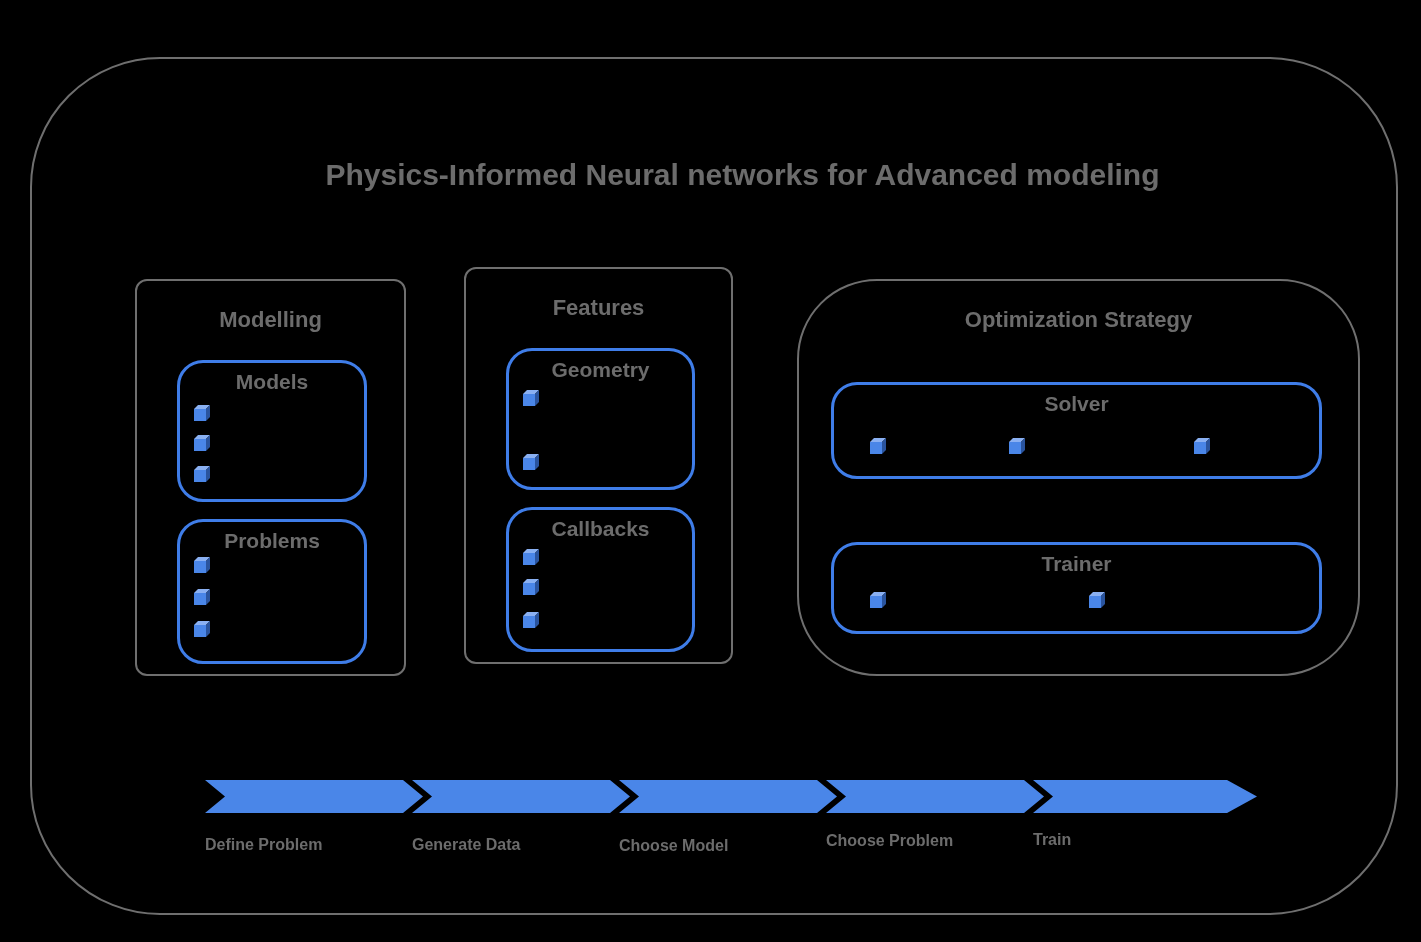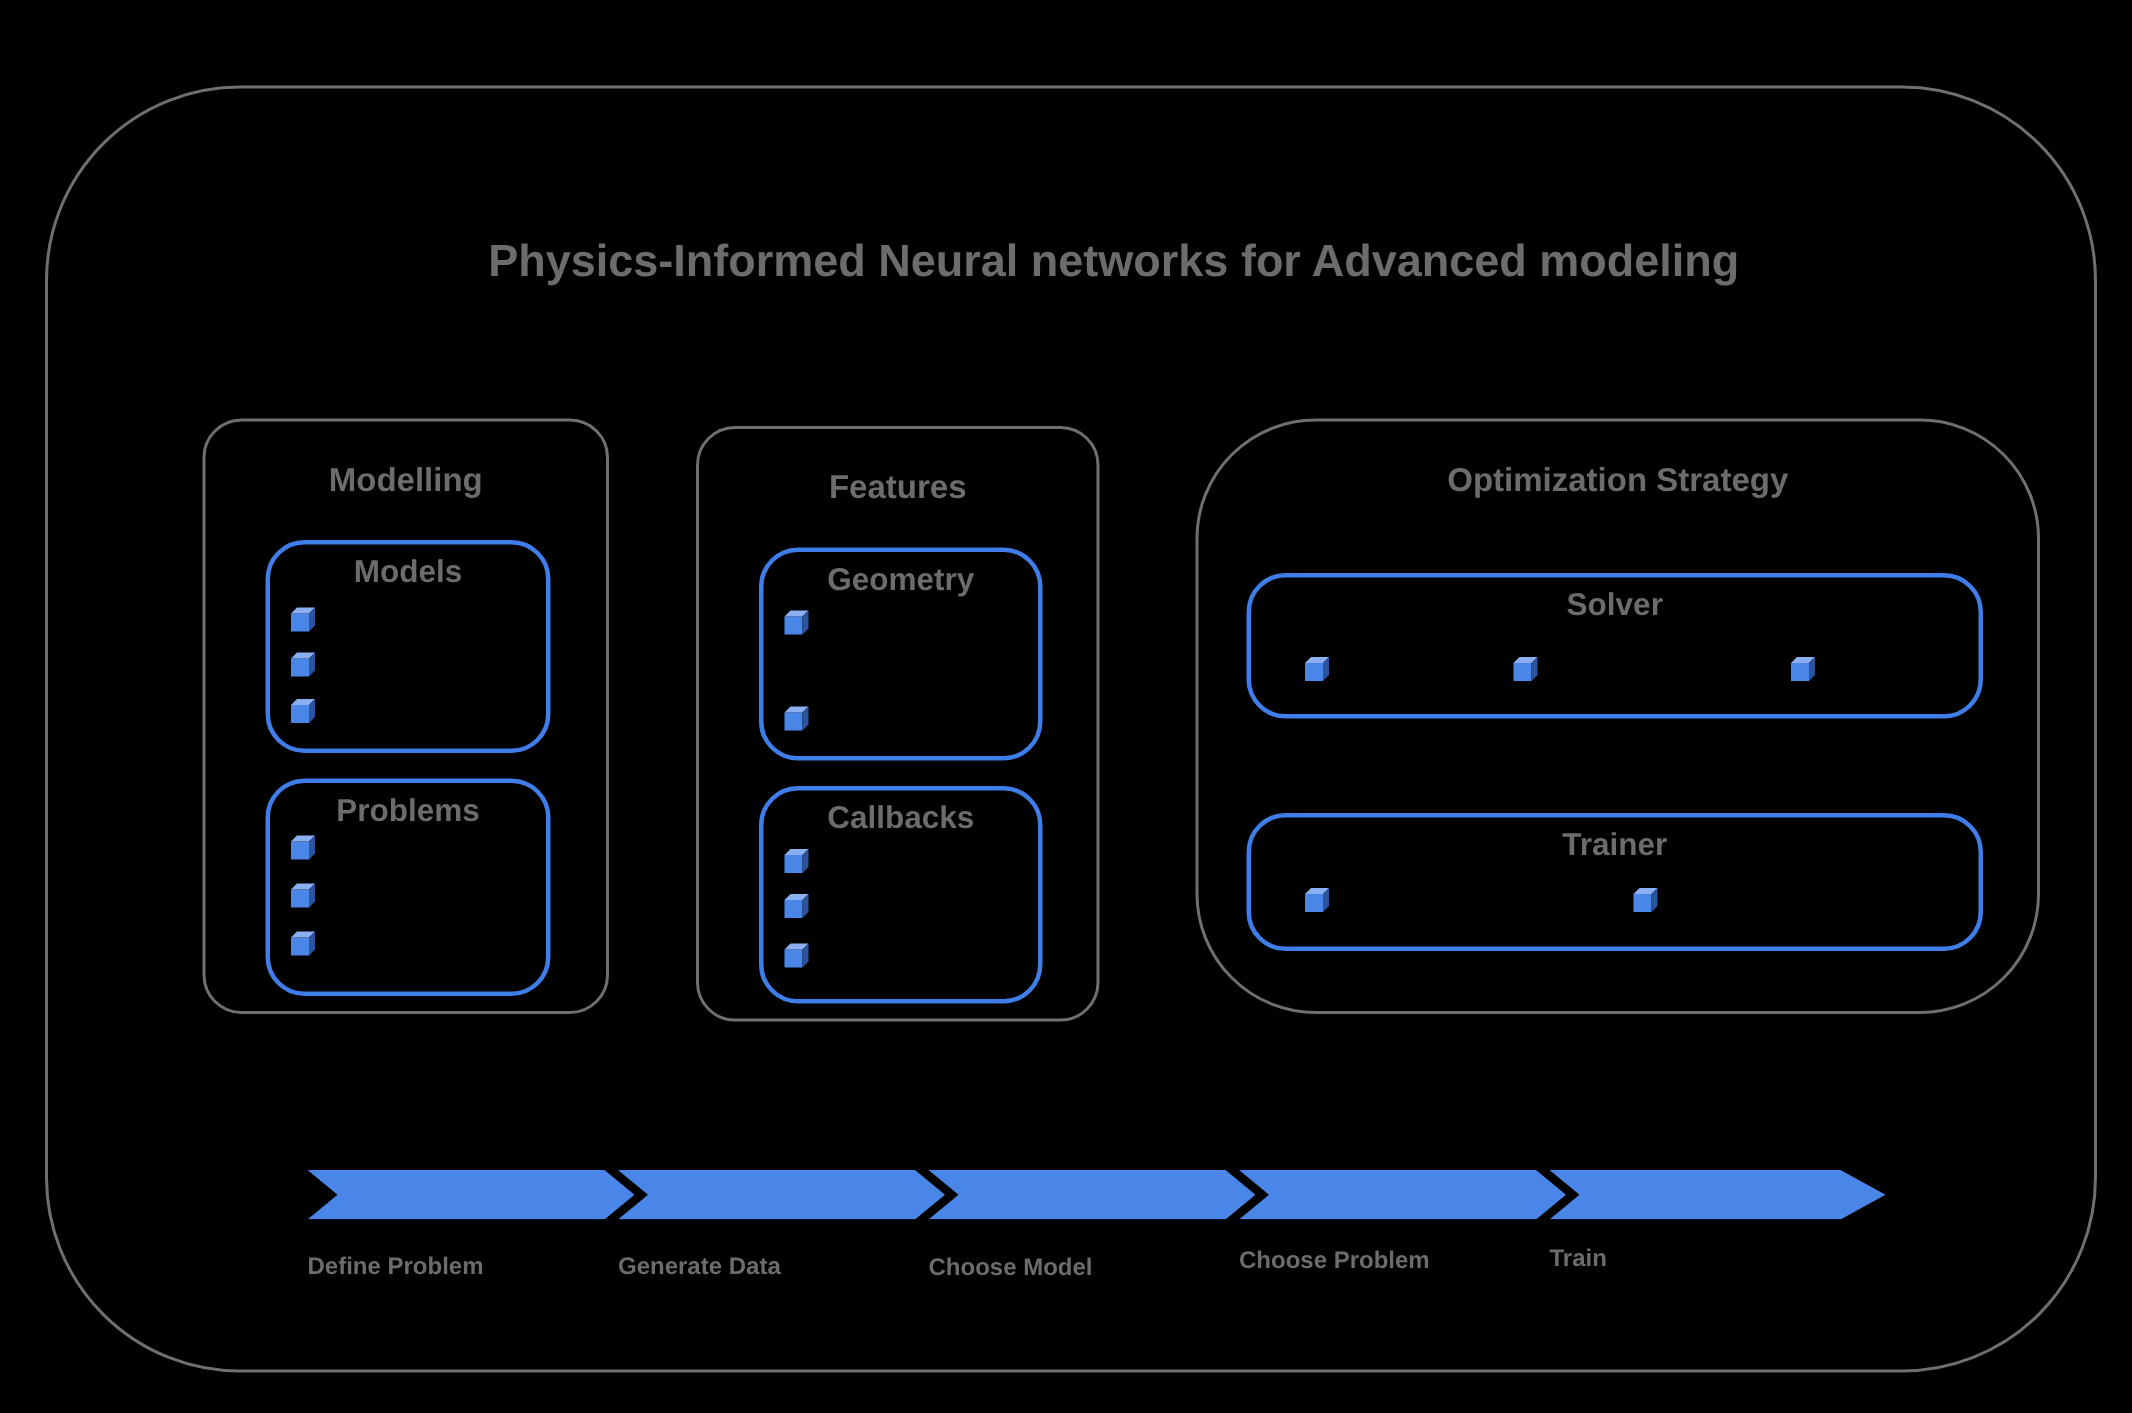--- a/index.html
+++ b/index.html
@@ -21,24 +21,24 @@
   .outer-frame{
     position:absolute;left:30px;top:57px;width:1368px;height:858px;
     border:2.5px solid var(--frame-border-gray);border-radius:130px;box-sizing:border-box;
   }
   .main-title{
     position:absolute;left:0;width:1421px;top:99px;text-align:center;
     font-size:30px;color:var(--text-gray);
   }
   .section{
     position:absolute;border:2.5px solid var(--frame-border-gray);
-    border-radius:26px;box-sizing:border-box;
+    border-radius:12px;box-sizing:border-box;
   }
   .sec-modelling{left:103px;top:220px;width:271px;height:397px;}
-  .sec-features{left:432px;top:225px;width:269px;height:397px;}
+  .sec-features{left:432px;top:208px;width:269px;height:397px;}
   .sec-optimization{left:765px;top:220px;width:563px;height:397px;border-radius:80px;}
   .section-title{margin-top:26px;text-align:center;font-size:22px;color:var(--text-gray);}
   .bluebox{
     position:absolute;border:3px solid var(--box-border-blue);
     border-radius:26px;box-sizing:border-box;
   }
   .box-title{margin-top:7px;text-align:center;font-size:21px;color:var(--text-gray);}
   .bx-models{left:40px;top:79px;width:190px;height:142px;}
   .bx-problems{left:40px;top:238px;width:190px;height:145px;}
   .bx-geometry{left:40px;top:79px;width:189px;height:142px;}

